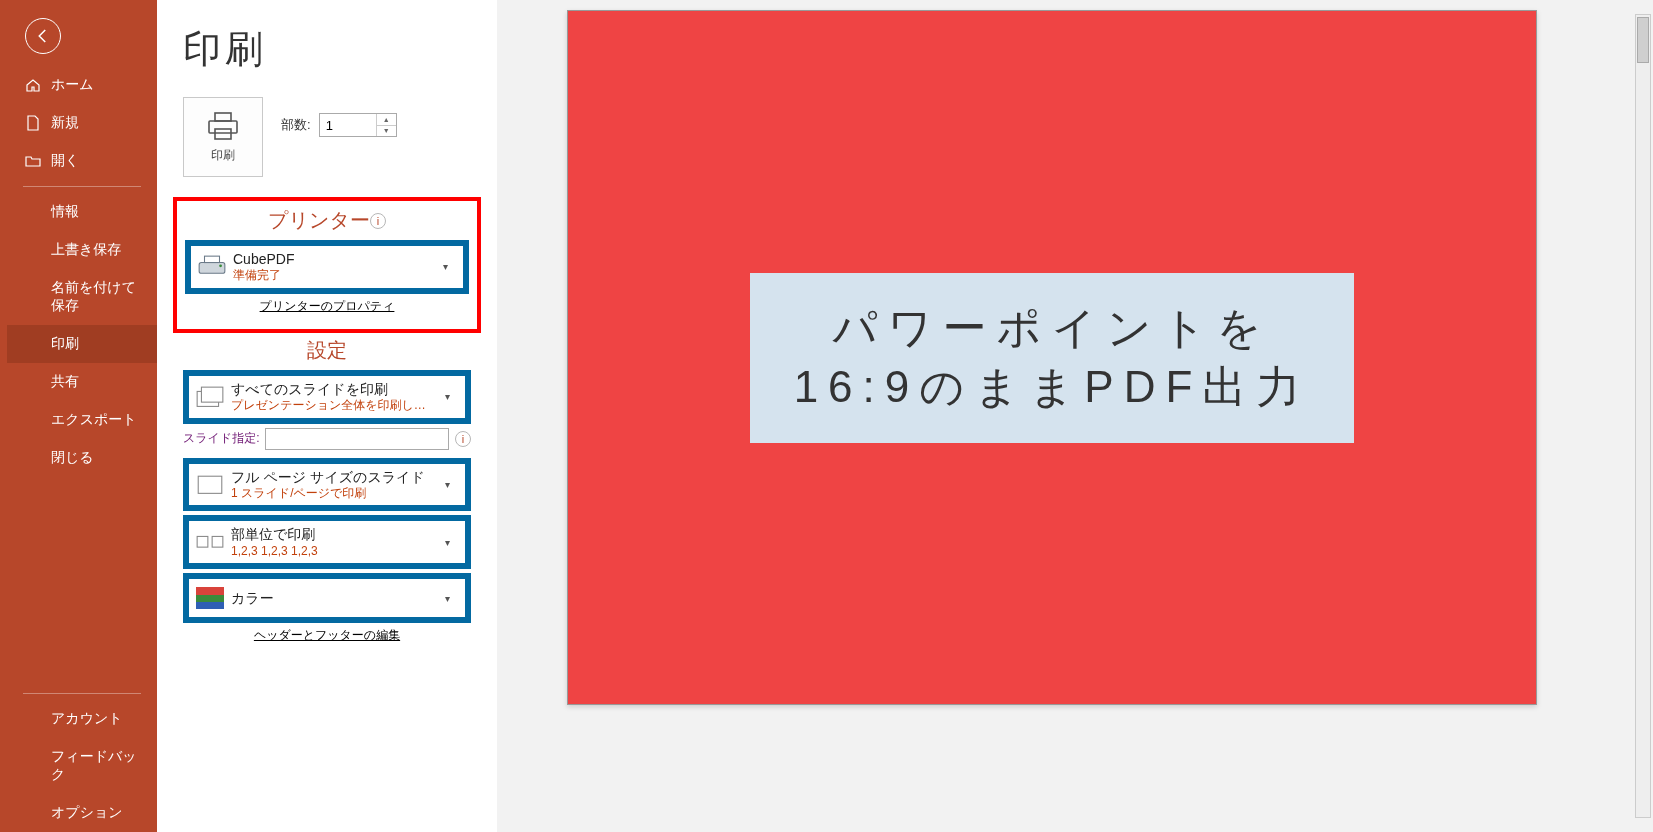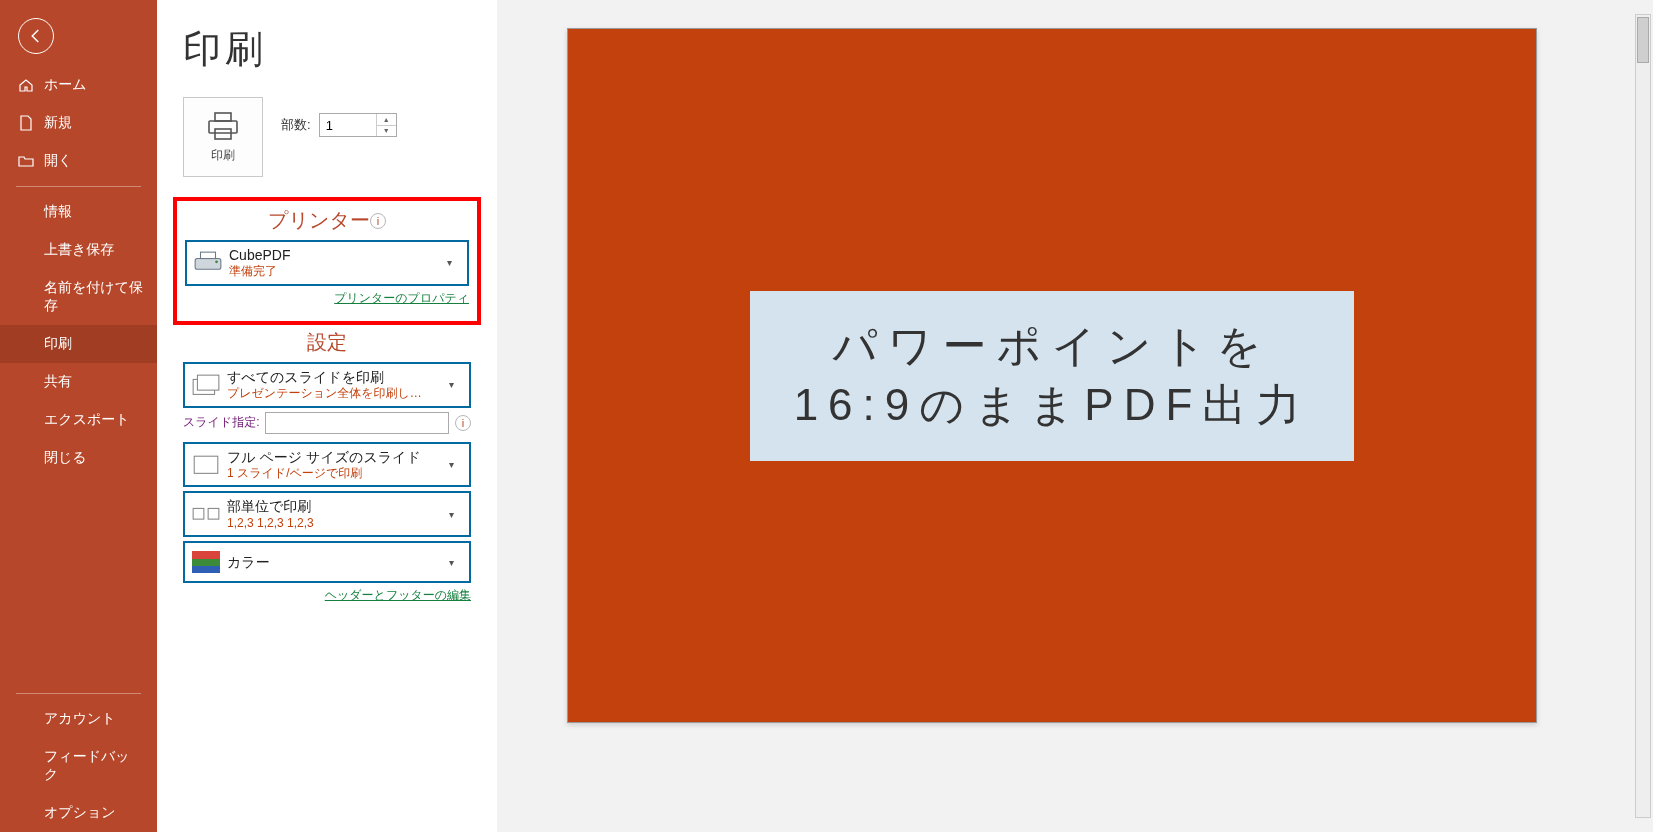--- a/index.html
+++ b/index.html
@@ -12,20 +12,21 @@
     display: flex;
   }
   
   .sidebar {
     width: 157px;
     background: #b7472a;
     color: #fff;
     display: flex;
     flex-direction: column;
     font-size: 14px;
+    padding-left: 7px;
   }
   .back-btn {
     width: 36px; height: 36px;
     border: 1.5px solid #fff; border-radius: 50%;
     margin: 18px 0 12px 18px;
     display:flex; align-items:center; justify-content:center;
     cursor:pointer;
   }
   .back-btn svg { width:18px; height:18px; }
   .nav-item {
@@ -103,44 +104,44 @@
     font-weight:400;
     margin-bottom:6px;
     display:flex; justify-content:center; align-items:center;
   }
   .info-i {
     width:16px; height:16px; border:1px solid #b7b7b7; border-radius:50%;
     color:#b7472a; font-size:11px; display:inline-flex; align-items:center; justify-content:center;
   }
 
   .dropdown {
-    border:2px solid #0369a1;
+    border:6px solid #0369a1;
     background:#fff;
     display:flex;
     align-items:center;
     padding:4px 6px;
     cursor:pointer;
     margin-bottom:4px;
     position:relative;
   }
   .dropdown .dd-icon {
     width:30px; height:30px; display:flex; align-items:center; justify-content:center; margin-right:6px;
     flex-shrink:0;
   }
   .dropdown .dd-text { flex:1; line-height:1.3; }
   .dropdown .dd-text .t1 { font-size:14px; color:#222; }
   .dropdown .dd-text .t2 { font-size:12px; color:#c2410c; }
   .dropdown .chev {
     width:14px; color:#555; font-size:10px;
   }
   .link-right {
     display:block;
-    text-align:right;
+    text-align:center;
     font-size:12px;
-    color:#15803d;
+    color:#000000;
     text-decoration:underline;
     margin-bottom:10px;
   }
   .settings-block .section-title { margin-top:4px; }
 
   .slide-spec {
     display:flex; align-items:center; gap:6px; margin:4px 0 8px 0;
   }
   .slide-spec label { font-size:12px; color:#701a75; }
   .slide-spec input {
@@ -149,26 +150,25 @@
 
   
   .preview {
     flex:1;
     background:#f2f2f2;
     position:relative;
     padding:10px 18px 10px 70px;
     display:flex;
   }
   .slide-canvas {
-    background:#c2410c;
+    background:#ef4444;
     border:1px solid #999;
     box-shadow:0 2px 5px rgba(0,0,0,0.15);
     width: 970px;
     height: 695px;
-    margin-top:18px;
     display:flex;
     align-items:center;
     justify-content:center;
   }
   .slide-textbox {
     background:#d5e3ee;
     padding:26px 44px;
     text-align:center;
   }
   .slide-textbox .line {

